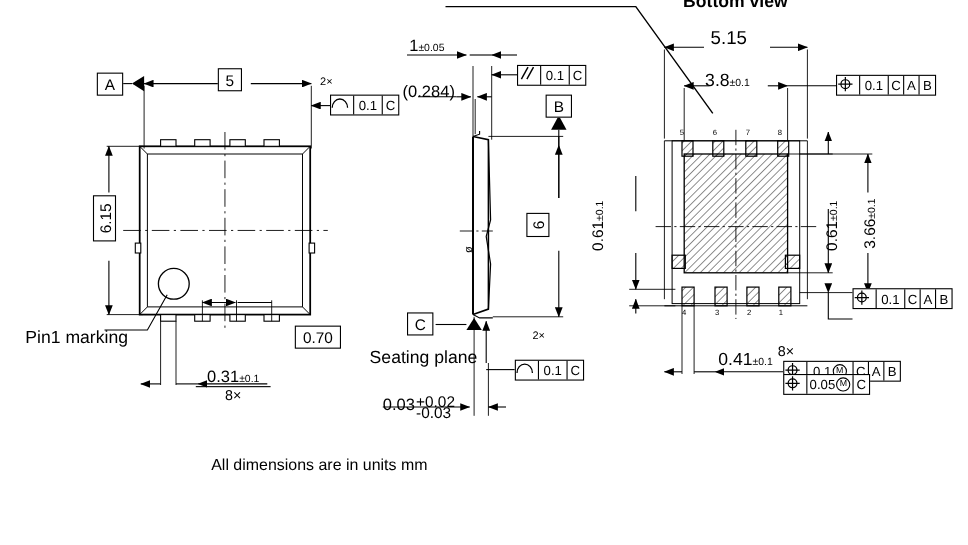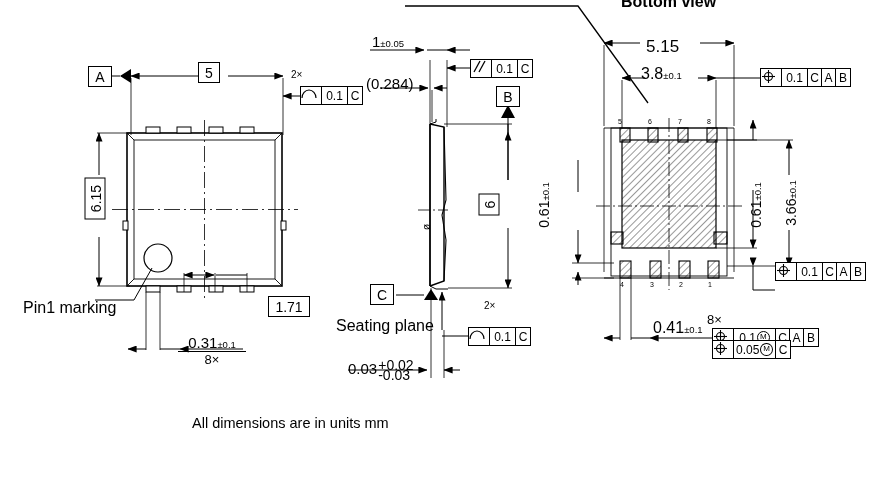--- a/index.html
+++ b/index.html
@@ -252,21 +252,21 @@
     </div>
     <div style="width:26px;">0.1</div>
     <div style="width:14px;">C</div>
   </div>
 
   <div class="boxed rot90" style="left:74px;top:188px;width:42px;height:21px;">
     <span>6.15</span>
   </div>
 
   <div class="boxed" style="left:268px;top:296px;width:42px;height:21px;">
-    <span>1.71</span>
+    <span>0.70</span>
   </div>
 
   <div class="txt lbl" style="left:23px;top:300px;"><span>Pin1 marking</span></div>
 
   <div class="frac" style="left:178px;top:334px;width:68px;">
     <div class="top"><span>0.31</span><sup class="pm">±0.1</sup></div>
     <div class="bot">8×</div>
   </div>
 
   <div class="txt dim" style="left:372px;top:34px;">
@@ -324,21 +324,21 @@
     <span>0.03</span><span class="stk" style="position:relative;display:inline-block;vertical-align:top;margin-left:1px;">
       <span style="display:block;">+0.02</span>
       <span style="display:block;">-0.03</span>
     </span>
   </div>
 
   <div class="txt lbl" style="left:621px;top:-6px;font-weight:bold;">
     <span>Bottom view</span>
   </div>
 
-  <div class="txt dim" style="left:646px;top:38px;font-size:17px;">
+  <div class="txt dim" style="left:646px;top:26px;font-size:17px;">
     <span>5.15</span>
   </div>
 
   <div class="txt dim" style="left:641px;top:66px;font-size:16px;text-align:center;">
     <span>3.8</span><sup class="pm">±0.1</sup>
   </div>
 
   <div class="fcf" style="left:760px;top:68px;">
     <div class="sym">
       <svg width="15" height="15" viewBox="0 0 15 15">

